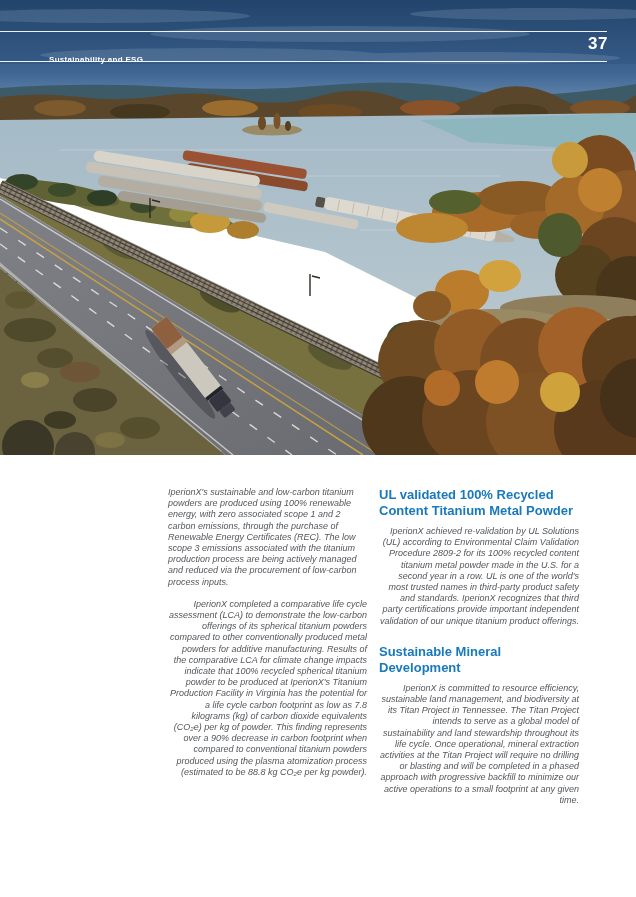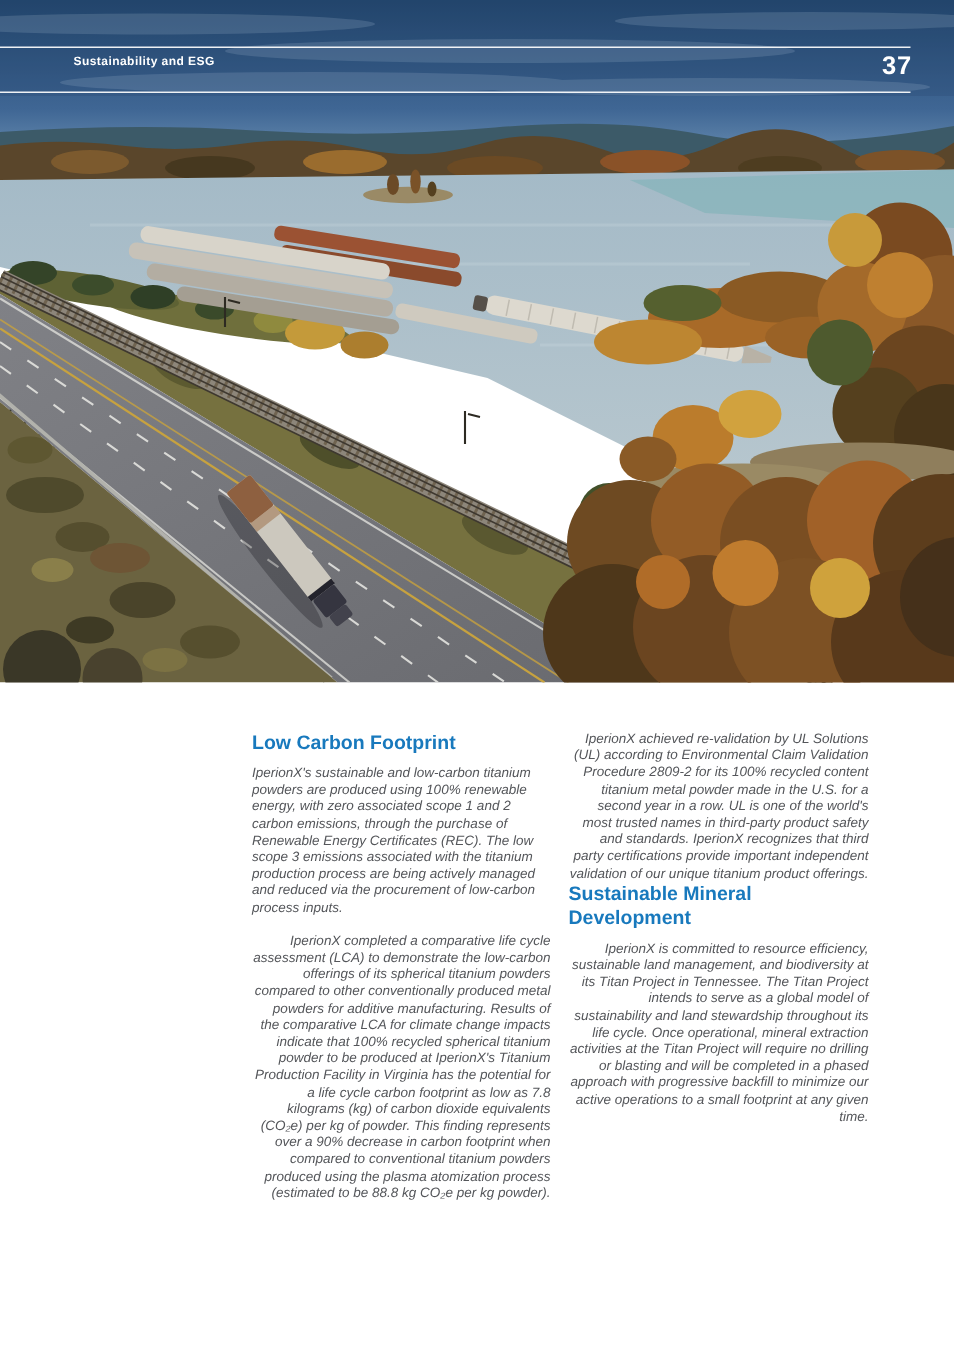--- a/index.html
+++ b/index.html
@@ -5,29 +5,29 @@
   html,body{margin:0;padding:0;background:#fff;}
   .page{position:relative;width:636px;height:897px;background:#ffffff;overflow:hidden;
         font-family:"Liberation Sans","DejaVu Sans",sans-serif;}
   
   .hero{position:absolute;left:0;top:0;width:636px;height:455px;}
   .hero svg{display:block;width:636px;height:455px;}
   
   .hdr-rule{position:absolute;left:0;width:607px;height:1px;background:rgba(255,255,255,.92);}
   .hdr-rule.top{top:31px;}
   .hdr-rule.bot{top:61px;}
-  .hdr-label{position:absolute;left:49px;top:36px;font-size:8px;font-weight:600;color:#ffffff;
+  .hdr-label{position:absolute;left:49px;top:55px;font-size:8px;font-weight:600;color:#ffffff;
              letter-spacing:.3px;}
   .hdr-page{position:absolute;top:34px;right:28px;font-size:17px;font-weight:700;color:#ffffff;
             letter-spacing:.5px;}
   
   .col{position:absolute;top:487px;}
   .col-left{left:168px;width:199px;}
   .col-right{left:379px;width:200px;}
-  .section + .section{}
+  .section + .section{margin-top:17px;}
   .section h3{margin:0 0 7px 0;font-size:13px;line-height:16px;font-weight:700;color:#1879bd;}
   .section p{margin:0 0 11px 0;font-size:9px;line-height:11.2px;color:#54565a;font-style:italic;}
   .section p:last-child{margin-bottom:0;text-align:right;}
 </style>
 </head>
 <body>
 
 <div class="page">
 
   <div class="hero" role="img" aria-label="Aerial photo of a divided highway with a semi truck and guardrail beside railroad tracks, with covered river barges, a winding river and autumn trees">
@@ -206,28 +206,28 @@
     </svg>
   </div>
 
   <div class="hdr-rule top"></div>
   <div class="hdr-rule bot"></div>
   <div class="hdr-label">Sustainability and ESG</div>
   <div class="hdr-page">37</div>
 
   <div class="col col-left">
     <div class="section">
-      <h3>Low Carbon Footprint</h3>
       <p>IperionX's sustainable and low-carbon titanium powders are produced using 100% renewable energy, with zero associated scope 1 and 2 carbon emissions, through the purchase of Renewable Energy Certificates (REC). The low scope 3 emissions associated with the titanium production process are being actively managed and reduced via the procurement of low-carbon process inputs.</p>
       <p>IperionX completed a comparative life cycle assessment (LCA) to demonstrate the low-carbon offerings of its spherical titanium powders compared to other conventionally produced metal powders for additive manufacturing. Results of the comparative LCA for climate change impacts indicate that 100% recycled spherical titanium powder to be produced at IperionX's Titanium Production Facility in Virginia has the potential for a life cycle carbon footprint as low as 7.8 kilograms (kg) of carbon dioxide equivalents (CO₂e) per kg of powder. This finding represents over a 90% decrease in carbon footprint when compared to conventional titanium powders produced using the plasma atomization process (estimated to be 88.8 kg CO₂e per kg powder).</p>
     </div>
   </div>
 
   <div class="col col-right">
     <div class="section">
+      <h3>UL validated 100% Recycled Content Titanium Metal Powder</h3>
       <p>IperionX achieved re-validation by UL Solutions (UL) according to Environmental Claim Validation Procedure 2809-2 for its 100% recycled content titanium metal powder made in the U.S. for a second year in a row. UL is one of the world's most trusted names in third-party product safety and standards. IperionX recognizes that third party certifications provide important independent validation of our unique titanium product offerings.</p>
     </div>
     <div class="section">
       <h3>Sustainable Mineral Development</h3>
       <p>IperionX is committed to resource efficiency, sustainable land management, and biodiversity at its Titan Project in Tennessee. The Titan Project intends to serve as a global model of sustainability and land stewardship throughout its life cycle. Once operational, mineral extraction activities at the Titan Project will require no drilling or blasting and will be completed in a phased approach with progressive backfill to minimize our active operations to a small footprint at any given time.</p>
     </div>
   </div>
 
 </div>
 

